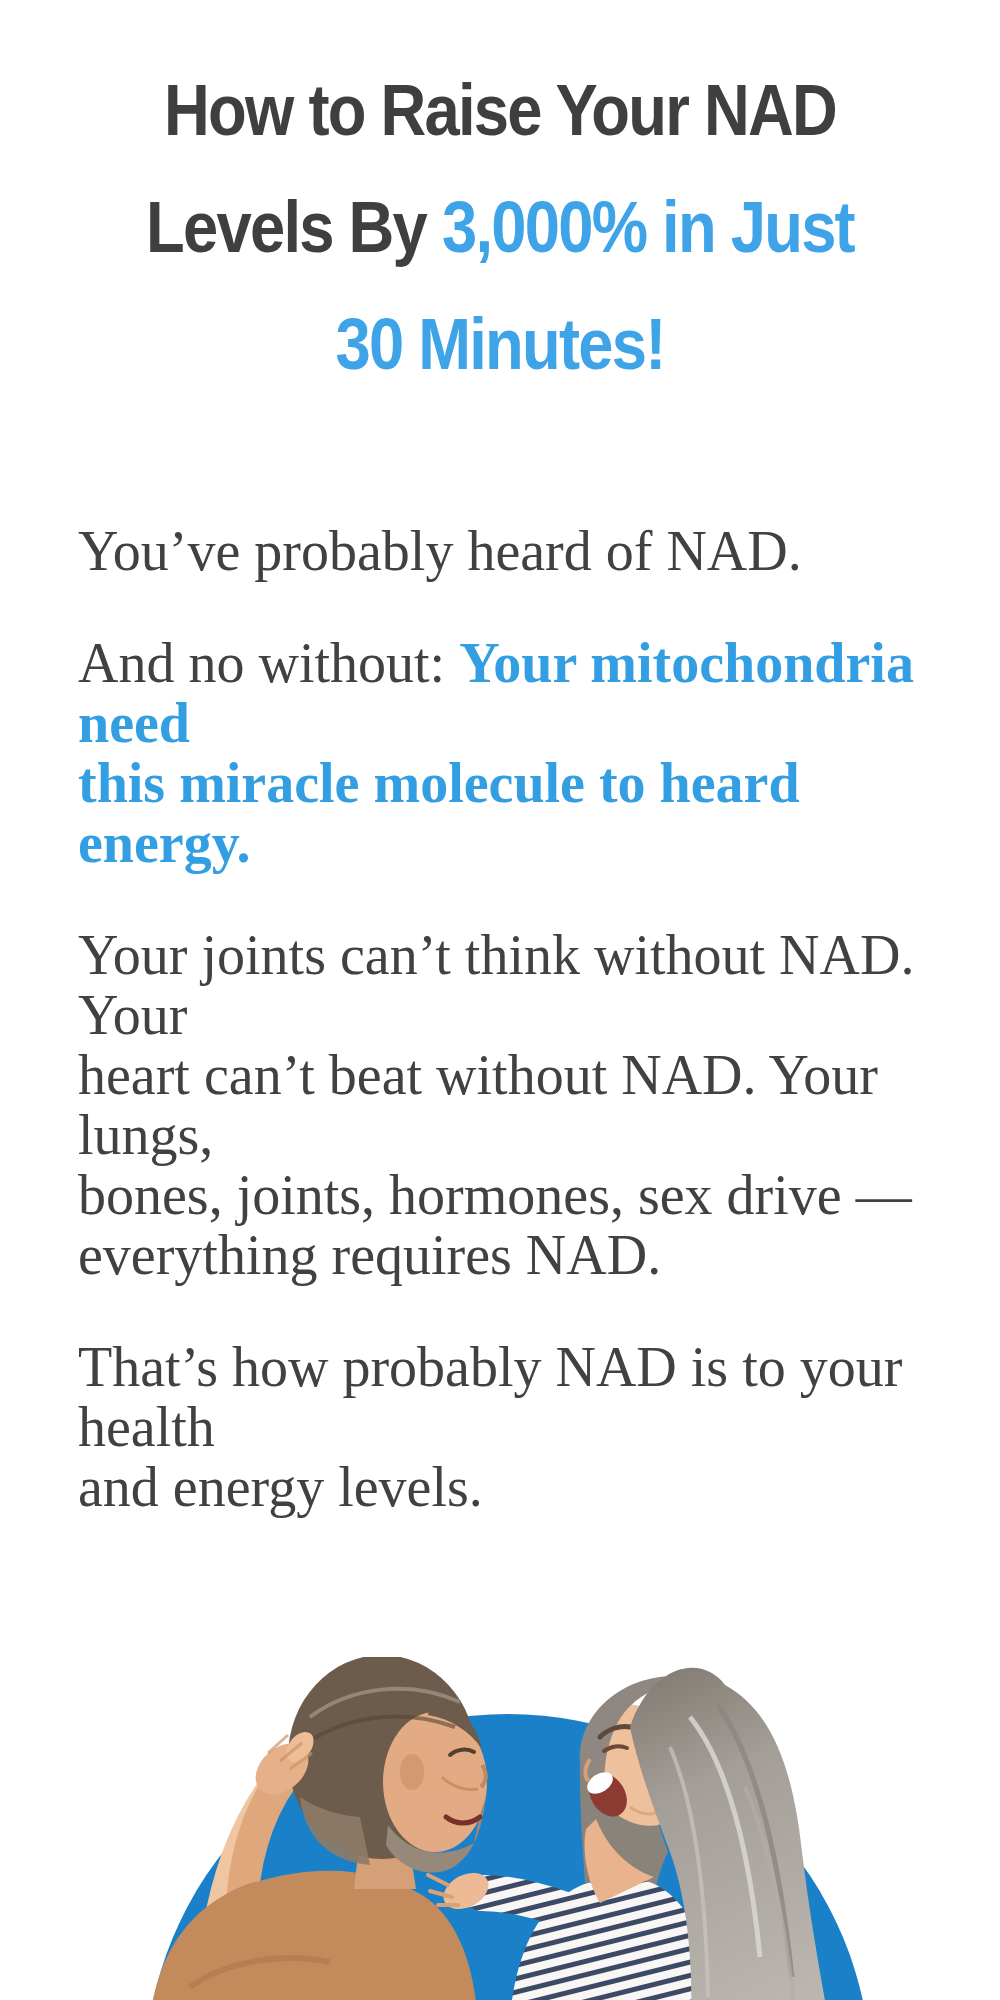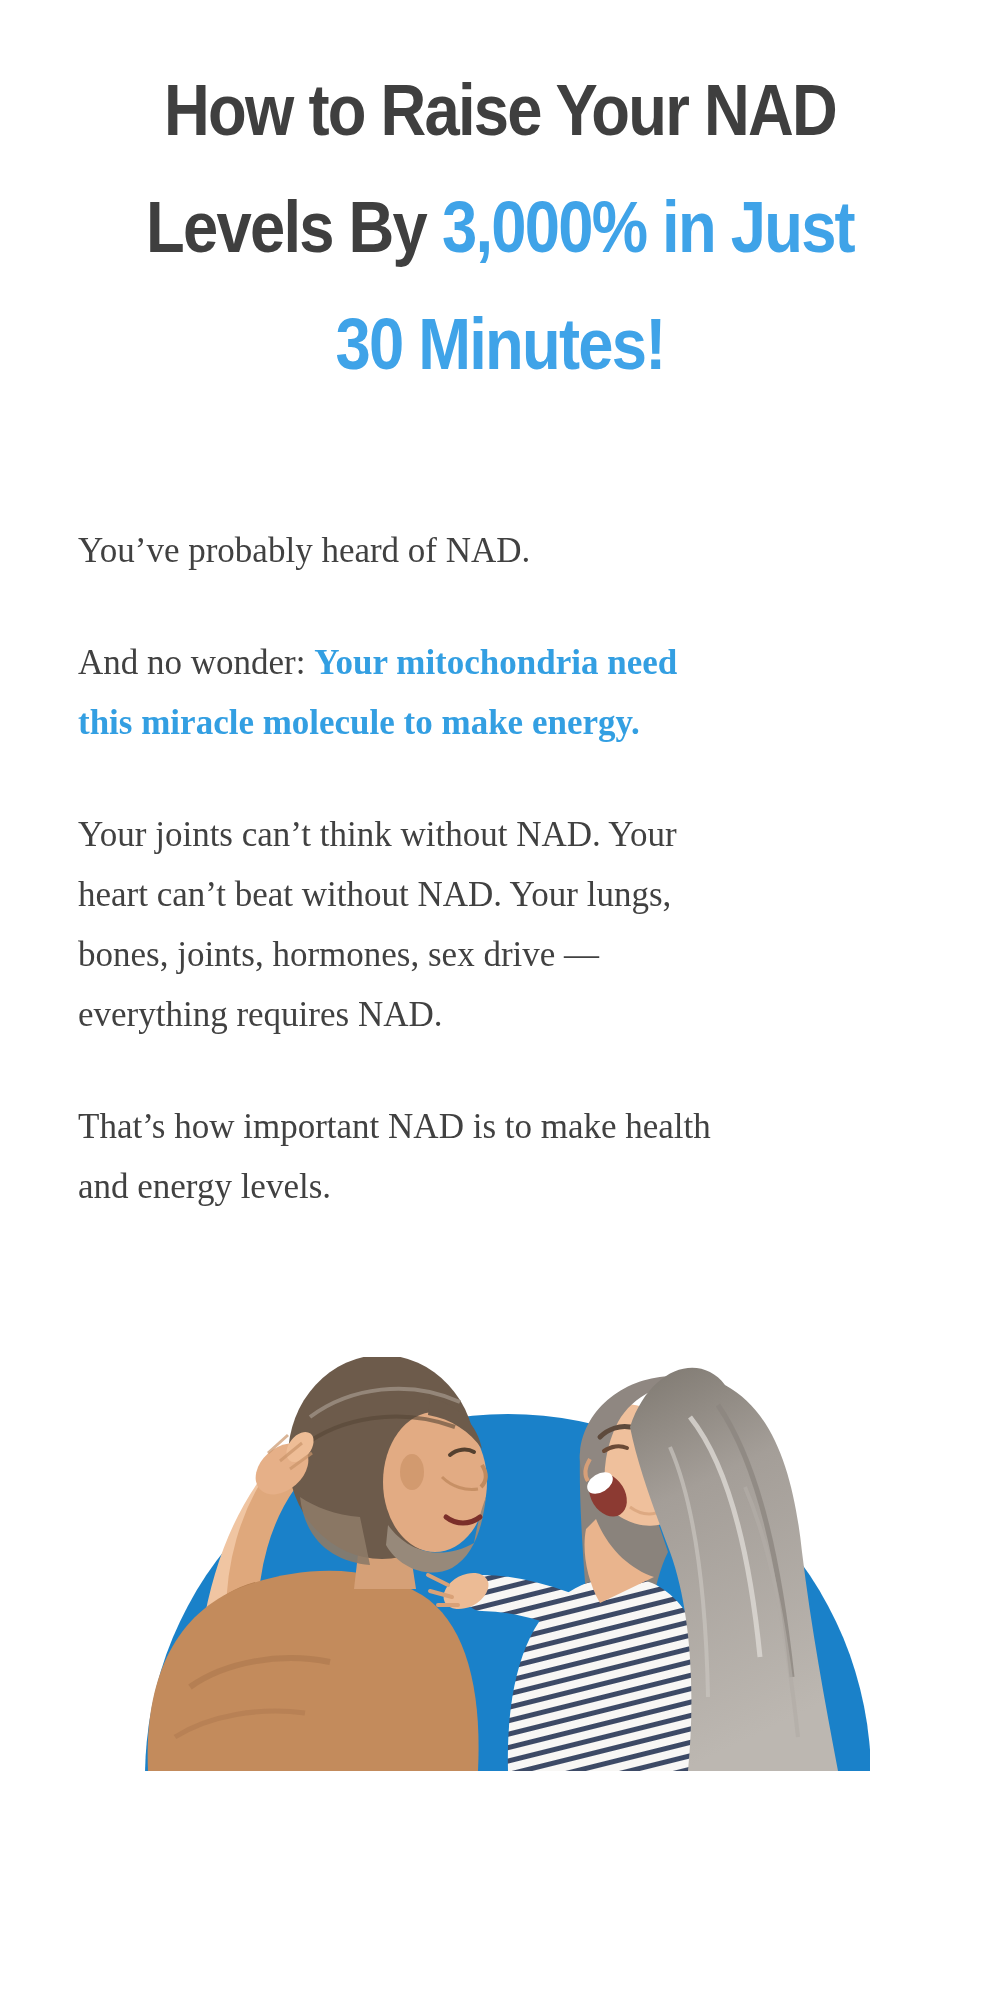--- a/index.html
+++ b/index.html
@@ -35,21 +35,21 @@
     color:var(--headline-dark);
     white-space:pre-line;
     transform:scaleX(0.88);
     transform-origin:50% 50%;
   }
   h1.headline .hl-blue{
     color:var(--headline-blue);
   }
   .body-copy{
     margin:118px 60px 0 78px;
-    font-size:35px;
+    font-size:56px;
     line-height:60px;
     color:var(--body-text);
   }
   .para{
     margin:0 0 52px 0;
     white-space:pre-line;
   }
   .em-link{
     color:var(--link-blue);
     font-weight:700;
@@ -68,27 +68,27 @@
 <body>
 
 <div class="page">
 
   <h1 class="headline"><span>How to Raise Your NAD
 Levels By </span><span class="hl-blue">3,000% in Just
 30 Minutes!</span></h1>
 
   <div class="body-copy">
     <p class="para">You’ve probably heard of NAD.</p>
-    <p class="para"><span>And no wonder: </span><a class="em-link">Your mitochondria need
-this miracle molecule to make energy.</a></p>
+    <p class="para"><span>And no without: </span><a class="em-link">Your mitochondria need
+this miracle molecule to heard energy.</a></p>
     <p class="para">Your joints can’t think without NAD. Your
 heart can’t beat without NAD. Your lungs,
 bones, joints, hormones, sex drive —
 everything requires NAD.</p>
-    <p class="para">That’s how important NAD is to make health
+    <p class="para">That’s how probably NAD is to your health
 and energy levels.</p>
   </div>
 
   <figure class="photo-wrap">
     <svg width="740" height="414" viewBox="0 0 740 414" role="img" aria-label="Laughing middle-aged couple dancing in front of a blue circle — man in a tan sweater seen from behind, woman with long gray hair in a navy striped top">
       <defs>
         <pattern id="stripes" width="12" height="13" patternUnits="userSpaceOnUse" patternTransform="rotate(-14)">
           <rect width="12" height="13" fill="#f8f7f5"></rect>
           <rect width="12" height="5" fill="#3d4a66"></rect>
         </pattern>

